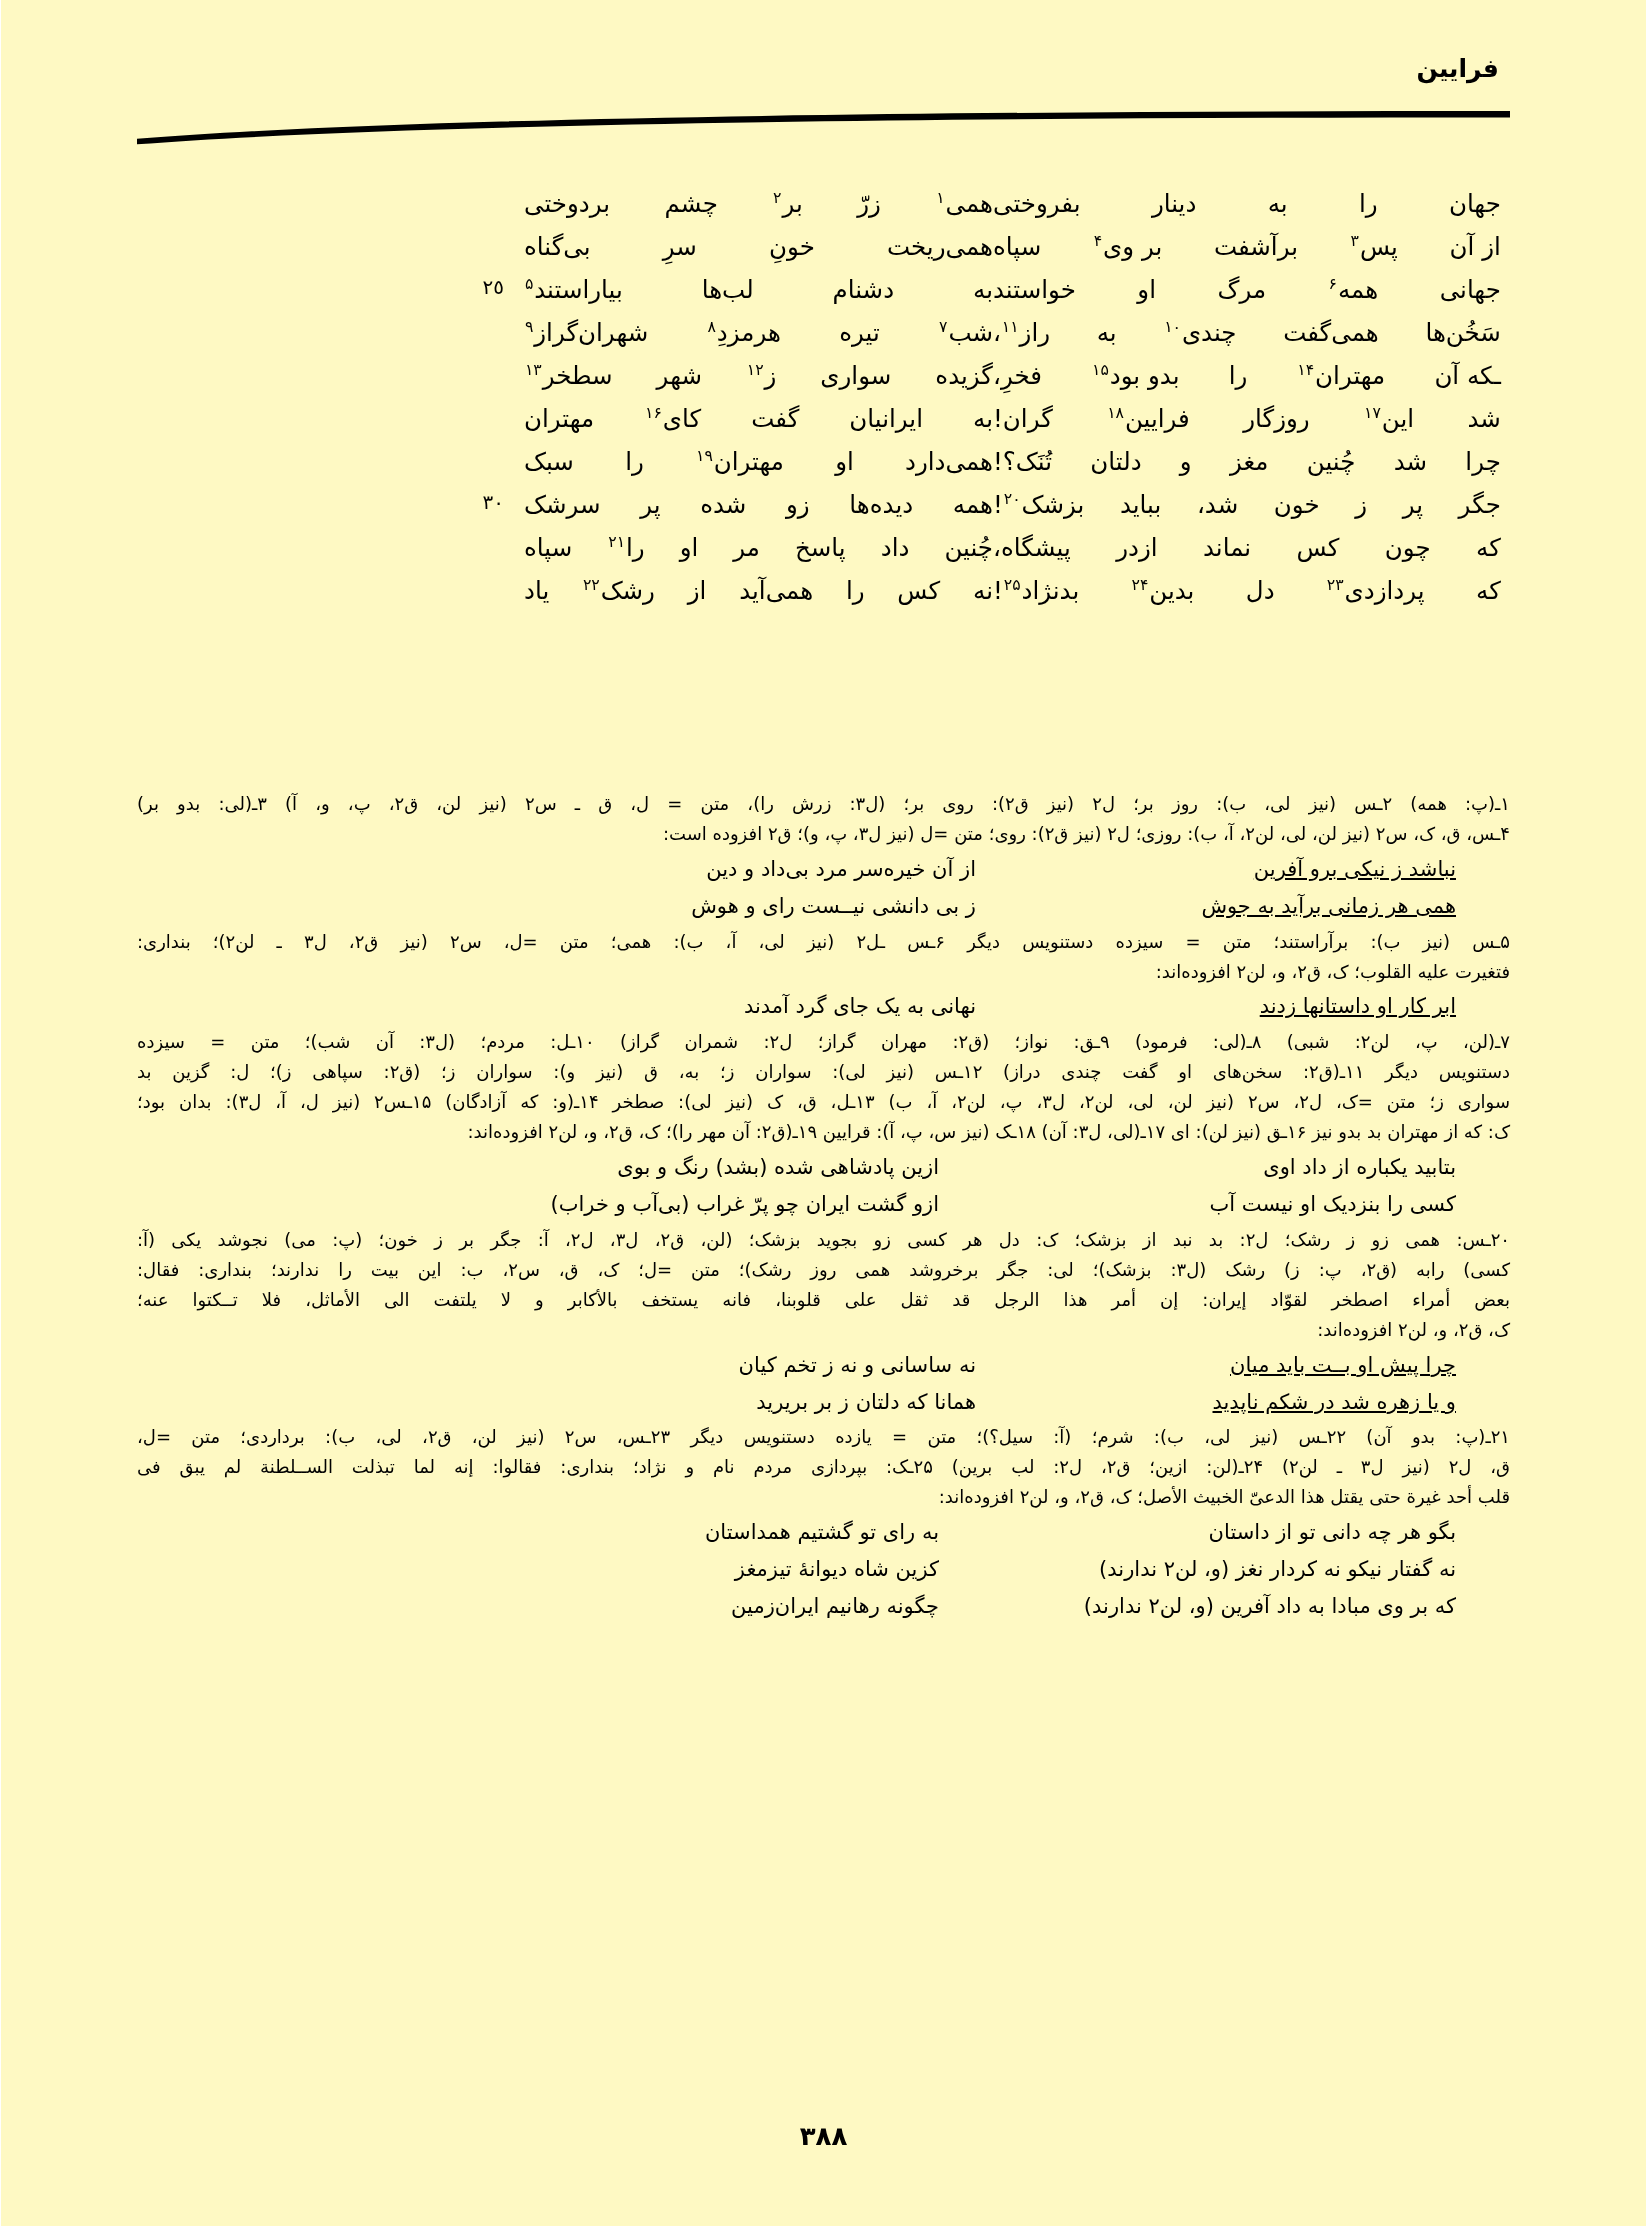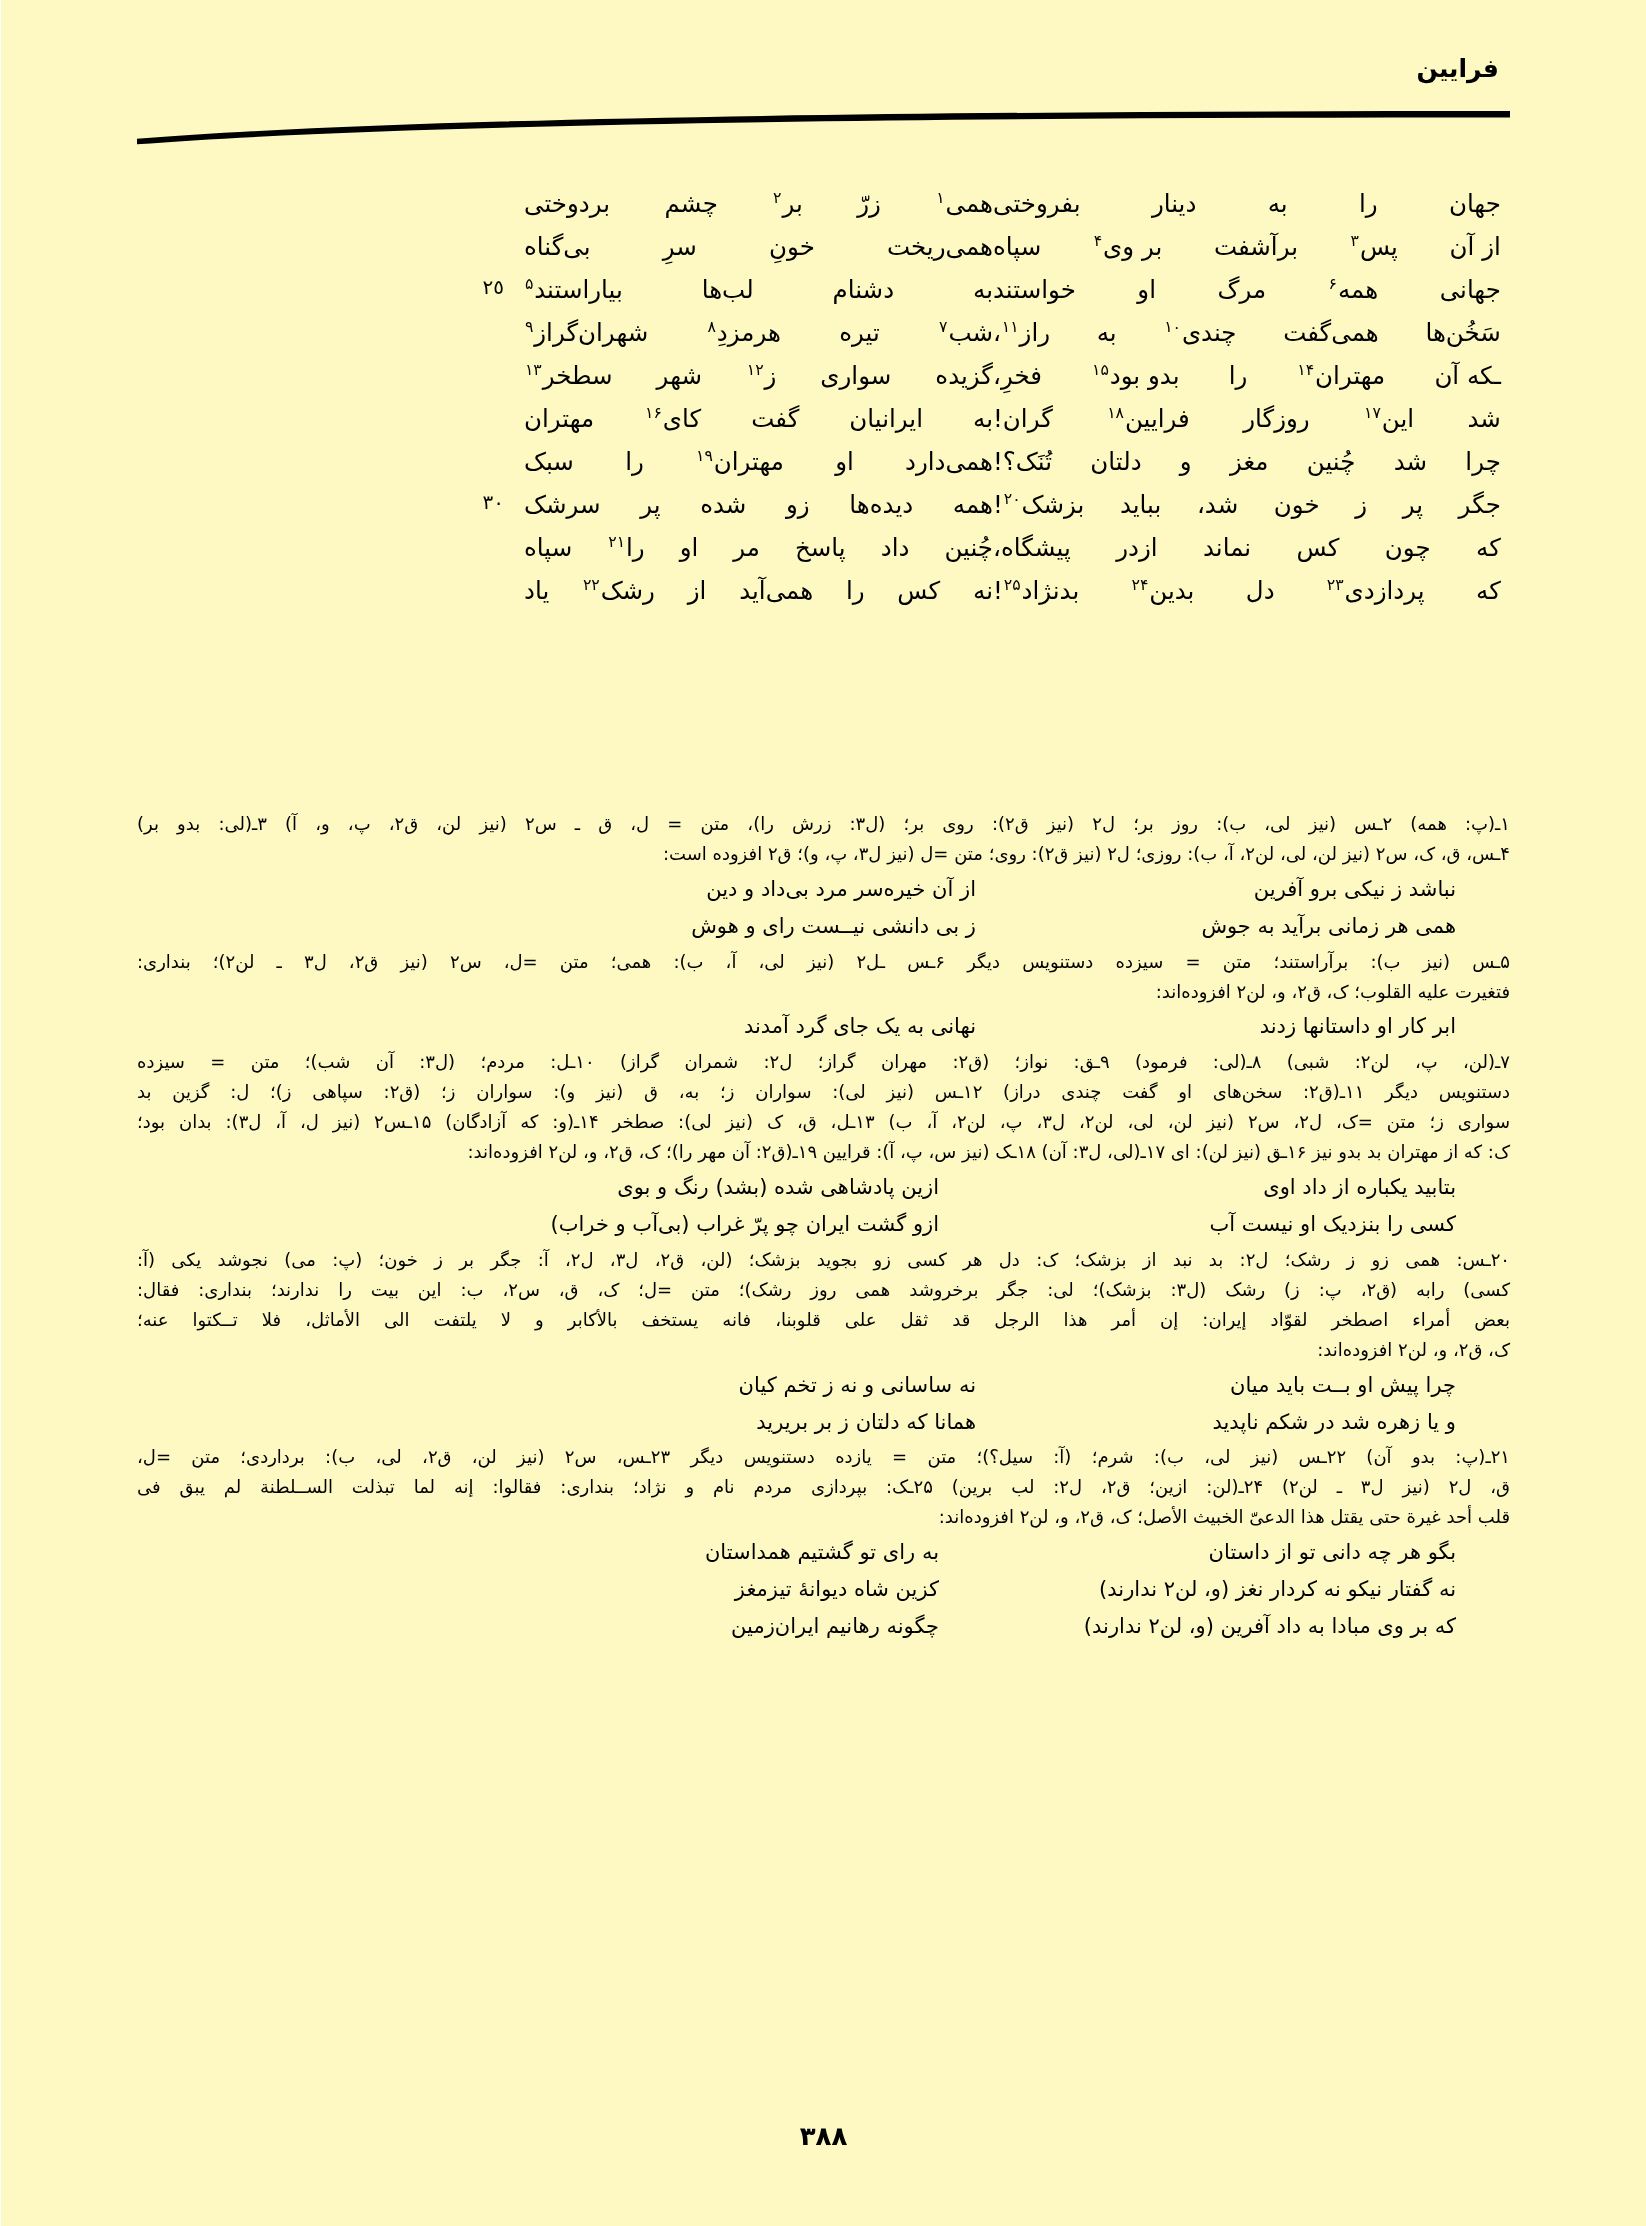--- a/index.html
+++ b/index.html
@@ -68,42 +68,41 @@
   }
 
   
   .app{
     position:absolute;
     left:137px;right:137px;
     top:789px;
     font-size:18px;
     line-height:30px;
     text-align:justify;
-    margin-top:20px;
   }
   .app p{margin:0;padding:0;text-align:justify;text-align-last:justify;}
   .app p.last{text-align-last:right;}
 
   
   .insetblock{margin:1.8px 0 1.8px 0;}
   .insetrow{
     display:flex;
     justify-content:flex-start;
     font-size:21px;
     line-height:37px;
     padding-right:54px;
   }
   .insetrow .ih{
     white-space:nowrap;
     display:flex;
     justify-content:space-between;
     box-sizing:border-box;
   }
   .insetrow .ih.r{width:434px;padding-left:18.5px;}
-  .insetrow .ih.l{width:480px;}
+  .insetrow .ih.l{width:480px;text-decoration:underline;}
   .insetrow .ih.rw{width:461px;padding-left:18.5px;}
   .insetrow .ih.lw{width:517px;}
 
   .arabicline{
     font-size:18px;
     line-height:30px;
     text-align:justify;
     text-align-last:justify;
     direction:rtl;
   }

